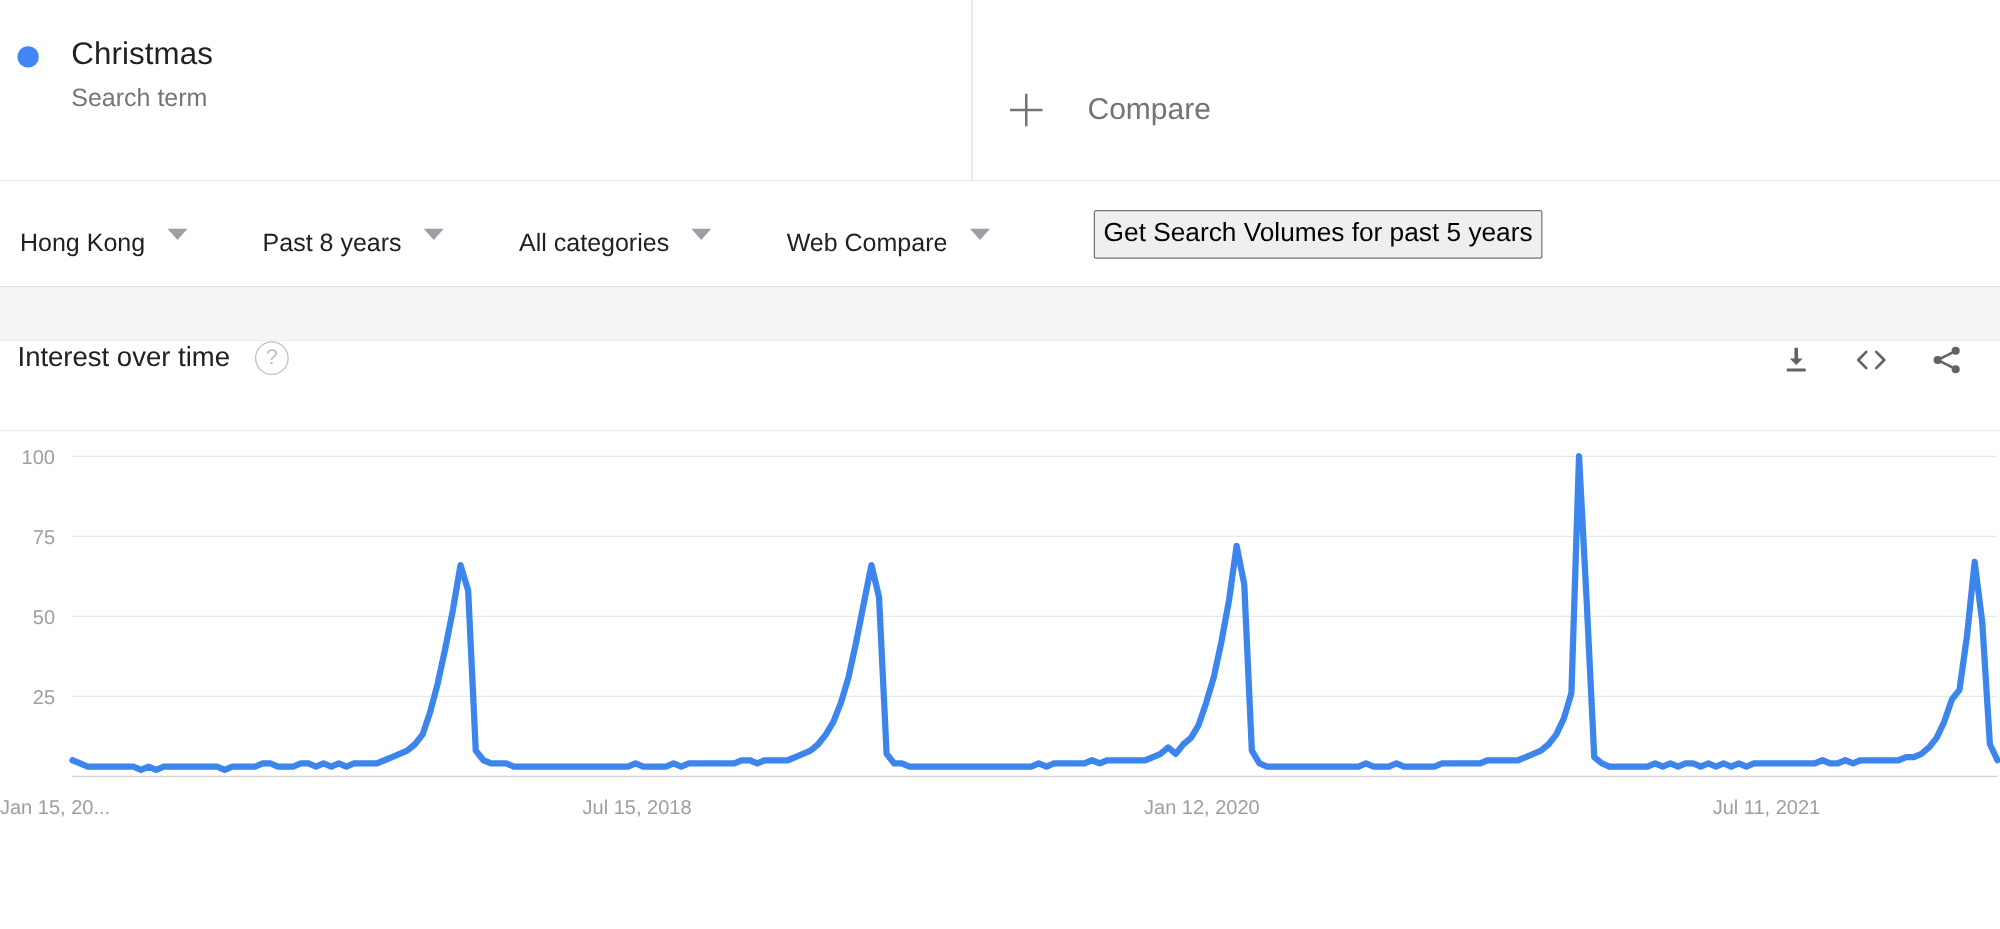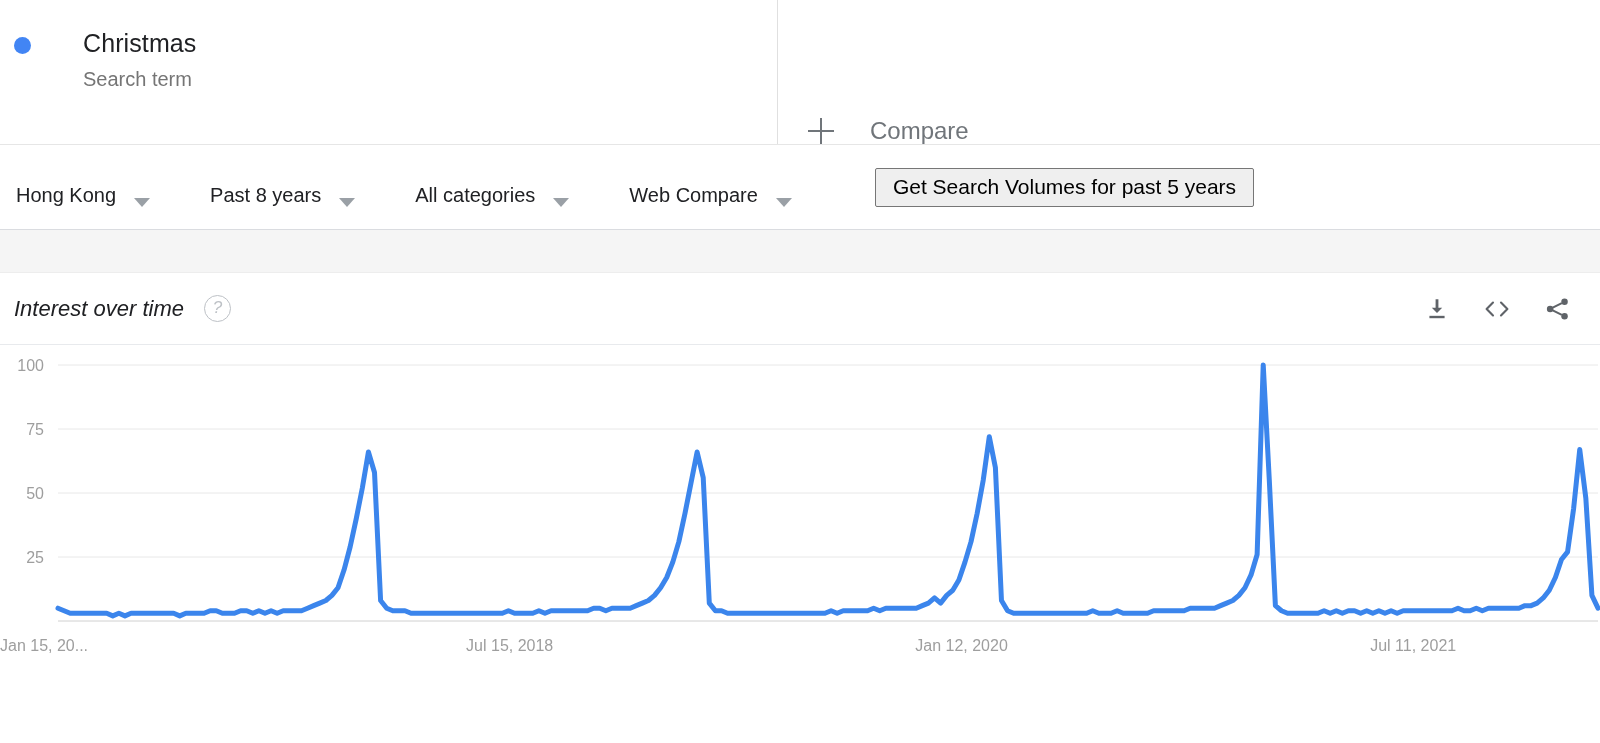--- a/index.html
+++ b/index.html
@@ -34,38 +34,38 @@
   }
   .term-dot {
     width: 17px;
     height: 17px;
     border-radius: 50%;
     background: #4285f4;
     margin-top: 9px;
     margin-right: 26px;
     flex: none;
   }
-  .term-text { display: flex; flex-direction: column; margin-left: 26px; }
+  .term-text { display: flex; flex-direction: column; }
   .term-title {
     font-size: 25px;
     line-height: 31px;
     color: #202124;
     font-weight: 400;
     letter-spacing: .1px;
   }
   .term-sub {
     font-size: 20px;
     line-height: 22px;
     color: #757575;
     margin-top: 9px;
   }
   .compare-cell {
     flex: 1;
     display: flex;
-    align-items: flex-end;
+    align-items: center;
     padding-top: 31px;
     padding-left: 30px;
     cursor: pointer;
   }
   .plus-icon {
     position: relative;
     width: 26px;
     height: 26px;
     margin-right: 36px;
     flex: none;
@@ -88,21 +88,21 @@
     height: 85px;
     box-sizing: border-box;
     display: flex;
     align-items: center;
     background: #fff;
     padding-left: 16px;
     border-bottom: 1px solid #dadce0;
   }
   .filter {
     display: flex;
-    align-items: flex-end;
+    align-items: flex-start;
     cursor: pointer;
     margin-right: 60px;
     white-space: nowrap;
     margin-top: 16px;
   }
   .filter-label {
     font-size: 20px;
     color: #202124;
     line-height: 24px;
   }
@@ -114,43 +114,41 @@
     margin-left: 18px;
     flex: none;
   }
   .volumes-btn {
     font-family: "Liberation Sans", sans-serif;
     font-size: 21px;
     color: #000;
     background: #efefef;
     border: 1px solid #767676;
     border-radius: 2px;
-    padding: 6px 17px 7px;
+    padding: 6px 7px 7px;
     line-height: 24px;
     cursor: pointer;
     margin-left: 23px;
   }
 
   
   .grey-strip {
     height: 42px;
     background: #f5f5f5;
     border-bottom: 1px solid #ededed;
   }
 
   
   .card-header {
     height: 72px;
     box-sizing: border-box;
     display: flex;
-    align-items: center;
     padding: 0 28px 0 14px;
     background: #fff;
     border-bottom: 1px solid #e8eaed;
-    font-style: italic;
   }
   .card-title {
     font-size: 22px;
     color: #202124;
     line-height: 26px;
   }
   .help-icon {
     width: 25px;
     height: 25px;
     border-radius: 50%;

